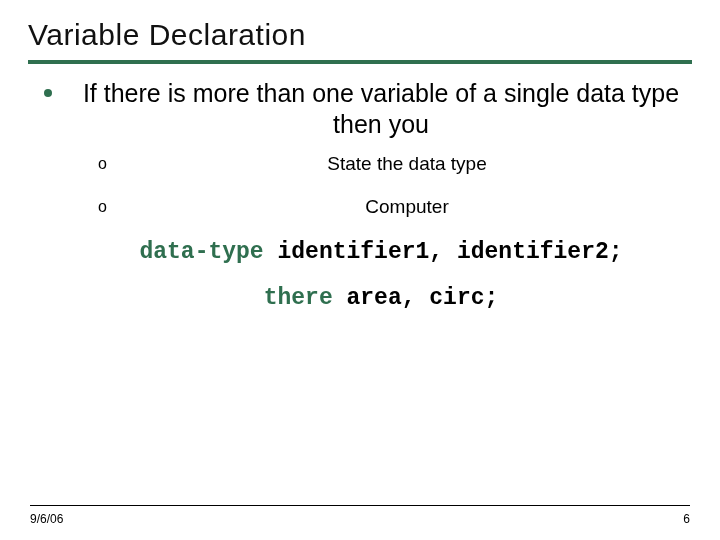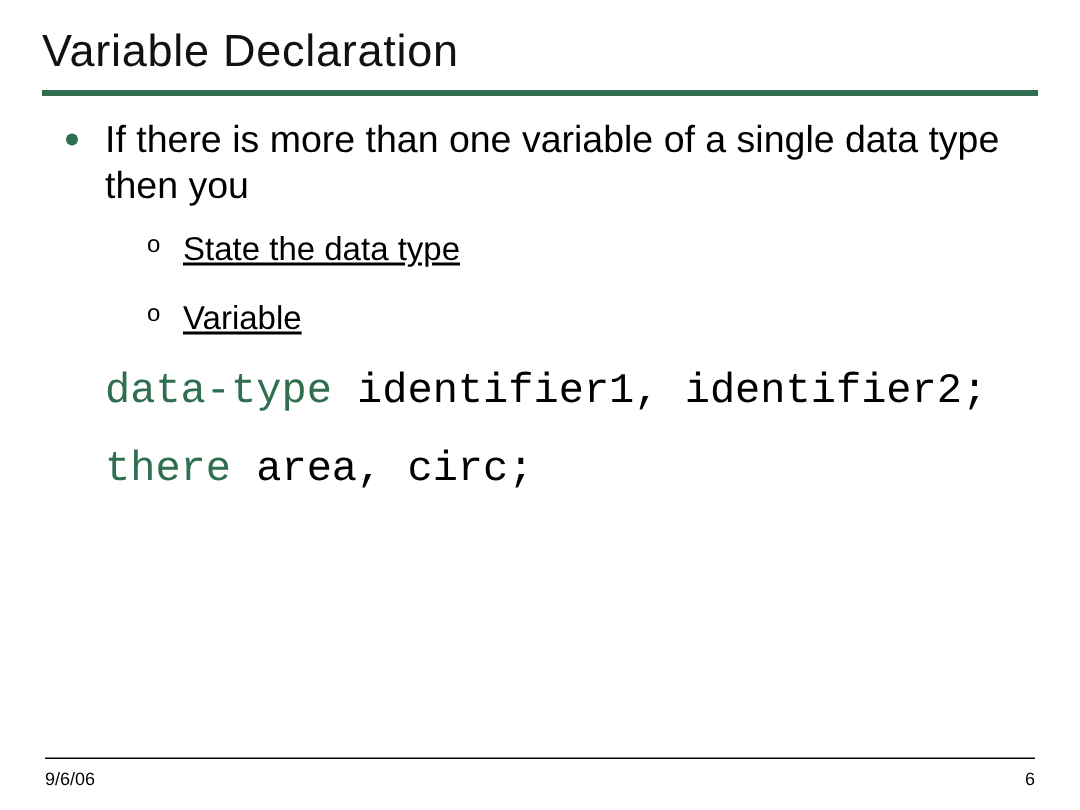--- a/index.html
+++ b/index.html
@@ -1,47 +1,47 @@
 <!DOCTYPE html>
 <html><head>
 <meta charset="utf-8">
 <style>
   * { margin: 0; padding: 0; box-sizing: border-box; }
   html, body { width: 720px; height: 540px; background: #fff; font-family: Arial, Helvetica, sans-serif; color: #000; }
   .slide { position: relative; width: 720px; height: 540px; padding: 18px 28px 0 28px; }
   .title { font-family: Verdana, Geneva, sans-serif; font-size: 30px; font-weight: 400; letter-spacing: 0.5px; color: #111; margin-bottom: 8px; }
   .rule { border: none; border-top: 4px solid #2f6f4f; margin: 4px 0 14px 0; }
-  .body { padding-left: 6px; }
+  .body { padding-left: 6px; text-align: center; }
   ul.lvl1 { list-style: none; margin-left: 8px; }
   ul.lvl1 > li { position: relative; padding-left: 28px; font-size: 25px; line-height: 1.22; margin-bottom: 14px; }
   ul.lvl1 > li::before { content: ""; position: absolute; left: 2px; top: 11px; width: 8px; height: 8px; background: #2f6f4f; border-radius: 50%; }
   ul.lvl2 { list-style: none; margin: 14px 0 0 28px; }
-  ul.lvl2 > li { position: relative; padding-left: 24px; font-size: 22px; line-height: 1.2; margin-bottom: 20px; text-decoration: underline; }
+  ul.lvl2 > li { position: relative; padding-left: 24px; font-size: 19px; line-height: 1.2; margin-bottom: 20px; }
   ul.lvl2 > li::before { content: "o"; position: absolute; left: 0; top: 1px; font-size: 16px; color: #000; }
   .codeblock { margin: 8px 0 0 36px; }
-  .codeblock p { font-family: "Courier New", Courier, monospace; font-weight: normal; font-size: 28px; line-height: 1.15; margin-bottom: 20px; }
+  .codeblock p { font-family: "Courier New", Courier, monospace; font-weight: bold; font-size: 23px; line-height: 1.15; margin-bottom: 20px; }
   .kw { color: #2f6f4f; }
   .footer { position: absolute; left: 0; right: 0; bottom: 14px; padding: 0 30px; }
   .footer hr { border: none; border-top: 1px solid #000; margin-bottom: 6px; }
   .footer-row { display: flex; justify-content: space-between; font-size: 12px; color: #000; }
 </style>
 </head>
 <body>
 
 <div class="slide">
   <h1 class="title">Variable Declaration</h1>
   <hr class="rule">
 
   <div class="body">
     <ul class="lvl1">
       <li>
         <span>If there is more than one variable of a single data type then you</span>
         <ul class="lvl2">
           <li>State the data type</li>
-          <li>Variable</li>
+          <li>Computer</li>
         </ul>
       </li>
     </ul>
 
     <div class="codeblock">
       <p><span class="kw">data-type</span><span> identifier1, identifier2;</span></p>
       <p><span class="kw">there</span><span> area, circ;</span></p>
     </div>
   </div>
 

